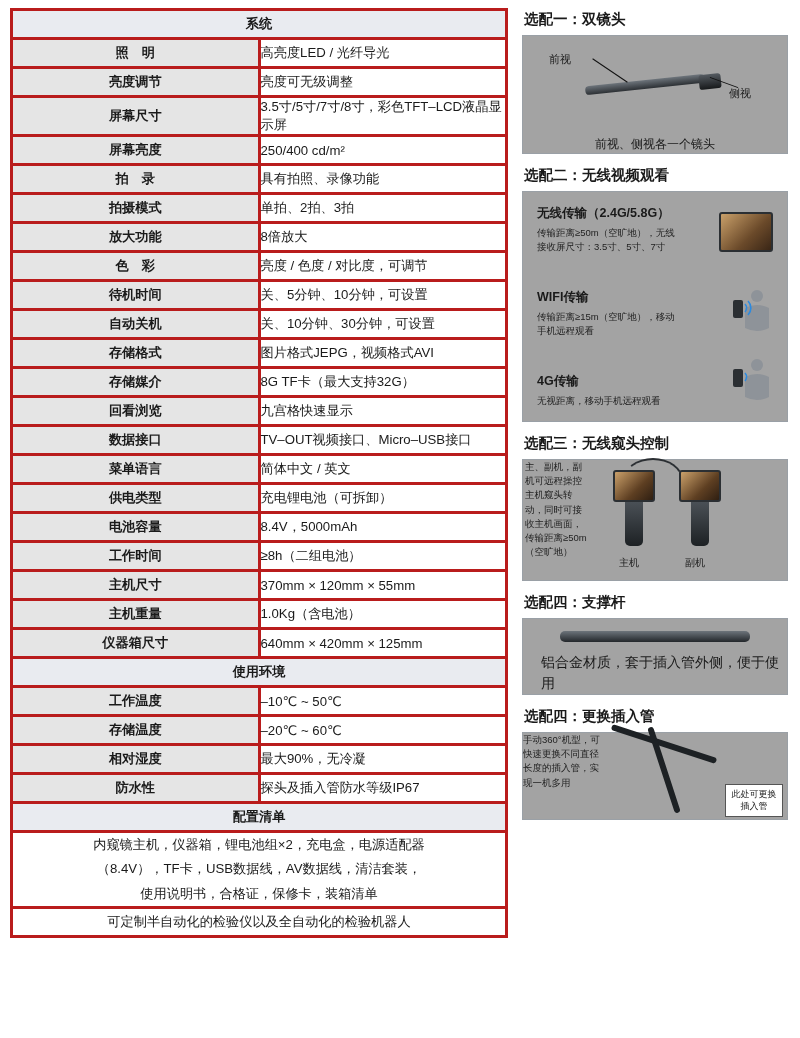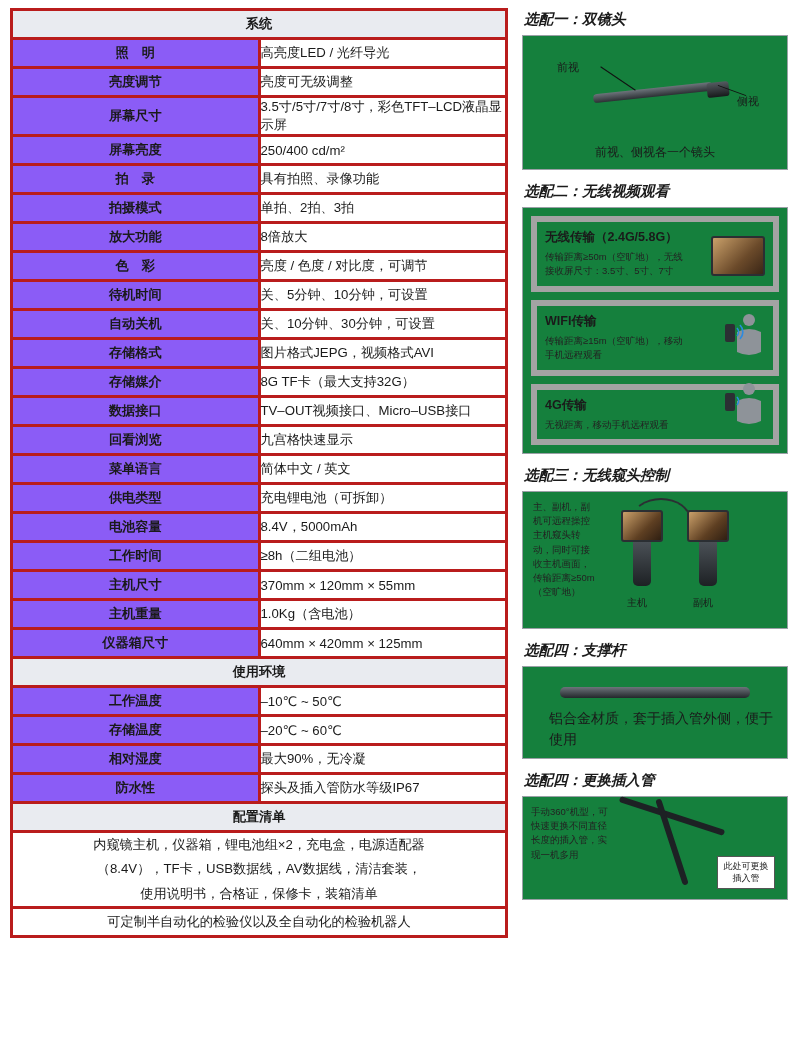--- a/index.html
+++ b/index.html
@@ -36,21 +36,21 @@
   }
   .sec-head {
     background: #e9ebf0;
     text-align: center;
     font-weight: bold;
     font-size: 15px;
     height: 32px;
   }
   td.k {
     width: 126px;
-    background: #8b5cf6;
+    background: #e5e5e5;
     text-align: center;
     font-weight: bold;
     font-size: 13px;
     padding: 0 4px;
   }
   td.v {
     padding: 0 10px;
     text-align: left;
   }
   .list-body {
@@ -71,26 +71,24 @@
     width: 266px;
     flex: 0 0 266px;
     display: flex;
     flex-direction: column;
   }
   .opt-title {
     font-size: 14.5px;
     font-weight: bold;
     margin: 2px 0 6px 2px;
     color: #1a1a1a;
-    font-style: italic;
   }
   .opt-box {
     border: 1px solid #9aa0a6;
-    background: #15803d;
-    padding: 8px;
+    background: #a3a3a3;
     margin-bottom: 10px;
     position: relative;
   }
   .opt-sub {
     border: 6px solid #a3a3a3;
     padding: 7px 8px;
     margin-bottom: 8px;
     position: relative;
     min-height: 60px;
   }
@@ -269,26 +267,26 @@
           </tr>
         <tr>
             <td class="k">存储格式</td>
             <td class="v">图片格式JEPG，视频格式AVI</td>
           </tr>
         <tr>
             <td class="k">存储媒介</td>
             <td class="v">8G TF卡（最大支持32G）</td>
           </tr>
         <tr>
+            <td class="k">回看浏览</td>
+            <td class="v">九宫格快速显示</td>
+          </tr>
+        <tr>
             <td class="k">数据接口</td>
             <td class="v">TV–OUT视频接口、Micro–USB接口</td>
-          </tr>
-        <tr>
-            <td class="k">回看浏览</td>
-            <td class="v">九宫格快速显示</td>
           </tr>
         <tr>
             <td class="k">菜单语言</td>
             <td class="v">简体中文 / 英文</td>
           </tr>
         <tr>
             <td class="k">供电类型</td>
             <td class="v">充电锂电池（可拆卸）</td>
           </tr>
         <tr>

